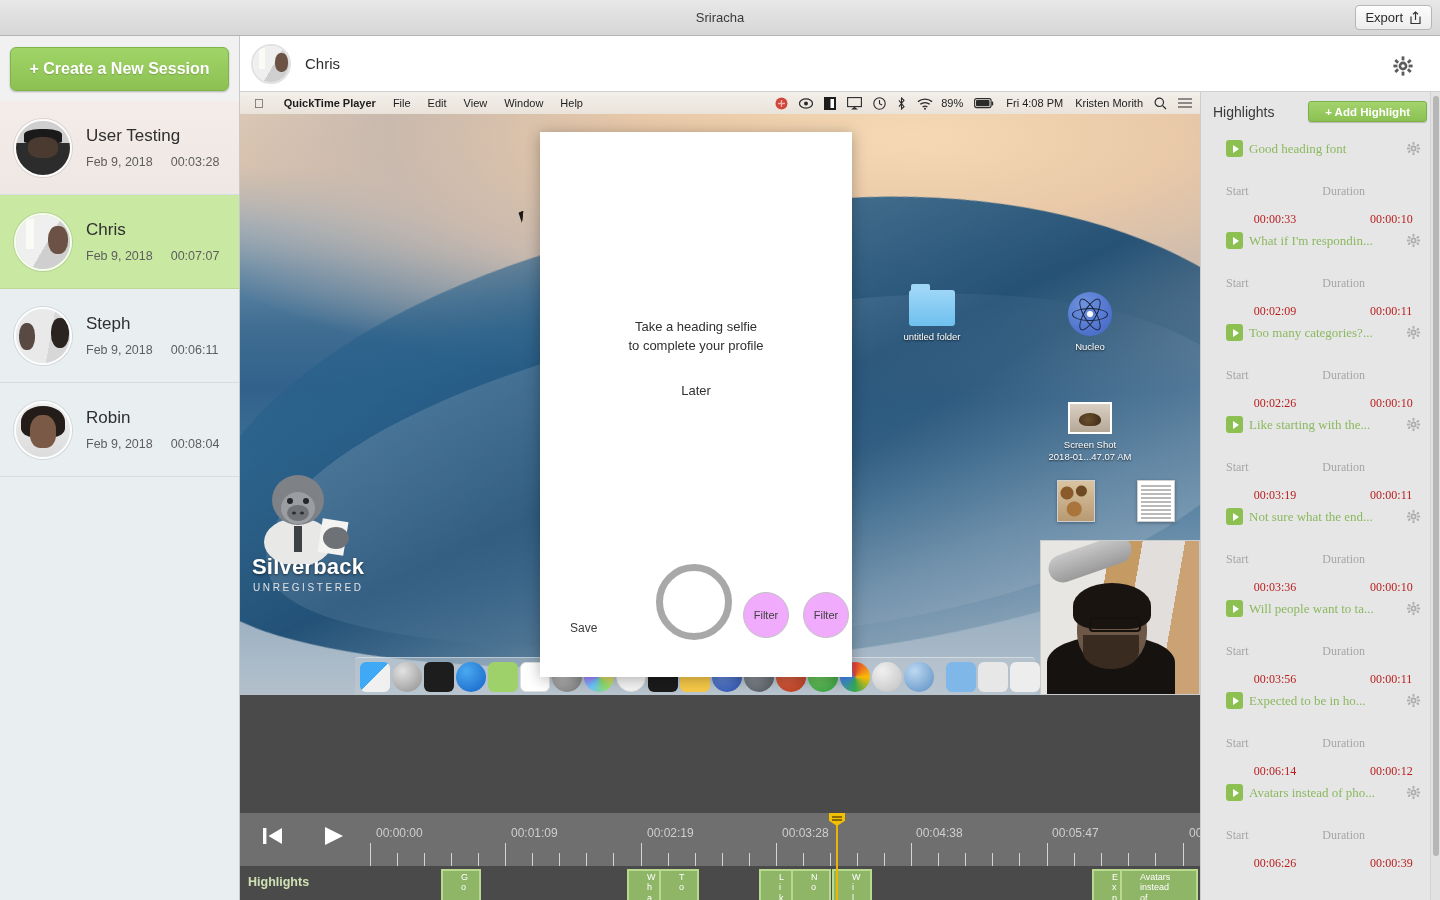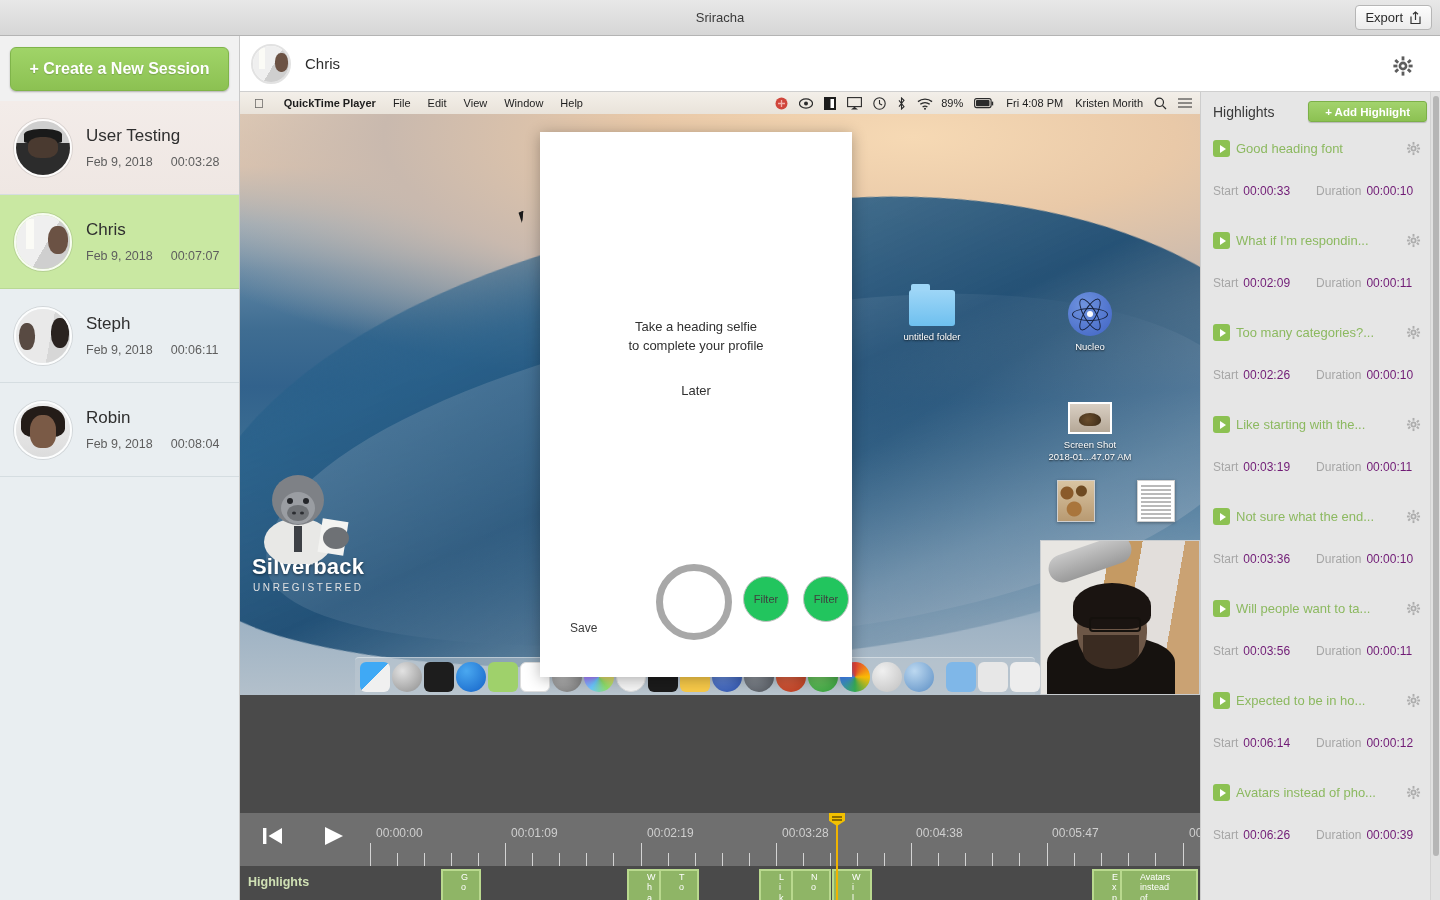--- a/index.html
+++ b/index.html
@@ -190,22 +190,22 @@
     position: absolute; top: 186px; left: 0; width: 100%; text-align: center;
     font-size: 13px; color: #303030; line-height: 1.45;
   }
   .phone .later { position: absolute; top: 251px; width:100%; text-align:center; font-size: 13px; color:#303030; }
   .phone .save { position: absolute; left: 30px; top: 489px; font-size: 12px; color: #3a3a3a; }
   .shutter {
     position: absolute; left: 116px; top: 432px; width: 76px; height: 76px;
     border-radius: 50%; border: 7px solid #a8a8a8; background: #fff;
   }
   .filterbtn {
-    position: absolute; top: 444px; width: 46px; height: 46px; border-radius: 50%;
-    background: #22c55e; border: 1px solid #c2c2c2;
+    position: absolute; top: 460px; width: 46px; height: 46px; border-radius: 50%;
+    background: #f0abfc; border: 1px solid #c2c2c2;
     display: flex; align-items: center; justify-content: center;
     font-size: 11px; color: #3f3f3f;
   }
   .filterbtn.f1 { left: 203px; }
   .filterbtn.f2 { left: 263px; }
   
   .silverback { position: absolute; left: 6px; top: 440px; width: 170px; z-index: 3; }
   .sbname { color: #fff; font-size: 22px; font-weight: bold; letter-spacing: .2px;
             text-shadow: 0 1px 3px rgba(0,0,0,.55); padding-left: 6px; }
   .sbsub { color: #e2e2e2; font-size: 10px; letter-spacing: 2.6px; padding-left: 7px; margin-top: 2px; }
@@ -284,36 +284,36 @@
   .hl-head { height: 40px; display: flex; align-items: center;
              padding: 0 12px; position: relative; }
   .hl-head .t { font-size: 14px; color: #3a3a3a; }
   .add-hl {
     position: absolute; right: 13px; top: 9px; height: 21px; padding: 0 16px;
     background: linear-gradient(#a3d36d,#8cc152); border: 1px solid #7cb048;
     border-radius: 3px; color: #fff; font-size: 11.5px; font-weight: bold;
     display: flex; align-items: center; box-shadow: 0 1px 1px rgba(0,0,0,.2);
   }
   .hl-list { position: absolute; top: 40px; left: 0; width: 232px; height: 768px; overflow: hidden; }
-  .hl-item { height: 92px; padding: 8px 12px 0 12px; position: relative; }
+  .hl-item { height: 92px; padding: 8px 12px 0 25px; position: relative; font-family: Liberation Serif, serif; }
   .hl-row1 { display: flex; align-items: center; gap: 6px; }
   .playchip {
     width: 17px; height: 17px; border-radius: 3px; background: #8cc152;
     display: flex; align-items: center; justify-content: center; flex: none;
   }
   .playchip i {
     width: 0; height: 0; border-left: 6px solid #fff;
     border-top: 4px solid transparent; border-bottom: 4px solid transparent;
     margin-left: 2px;
   }
   .hl-title { font-size: 13px; color: #8cb960; white-space: nowrap;
               overflow: hidden; text-overflow: ellipsis; flex: 1; }
   .hl-row2 { margin-top: 27px; display: flex; font-size: 12px; }
   .hl-row2 .k { color: #a6a6a6; margin-right: 5px; }
-  .hl-row2 .v { color: #701a75; }
+  .hl-row2 .v { color: #b91c1c; margin-top: 28px; }
   .hl-row2 .g2 { margin-left: 26px; display: flex; }
   .scrollbar {
     position: absolute; right: 0; top: 0; width: 10px; height: 808px; background: #e2e2e2;
     border-left: 1px solid #d3d3d3;
   }
   .scrollbar .thumb {
     position: absolute; left: 2px; top: 4px; width: 6px; height: 760px;
     background: #b6b6b6; border-radius: 3px;
   }
   

